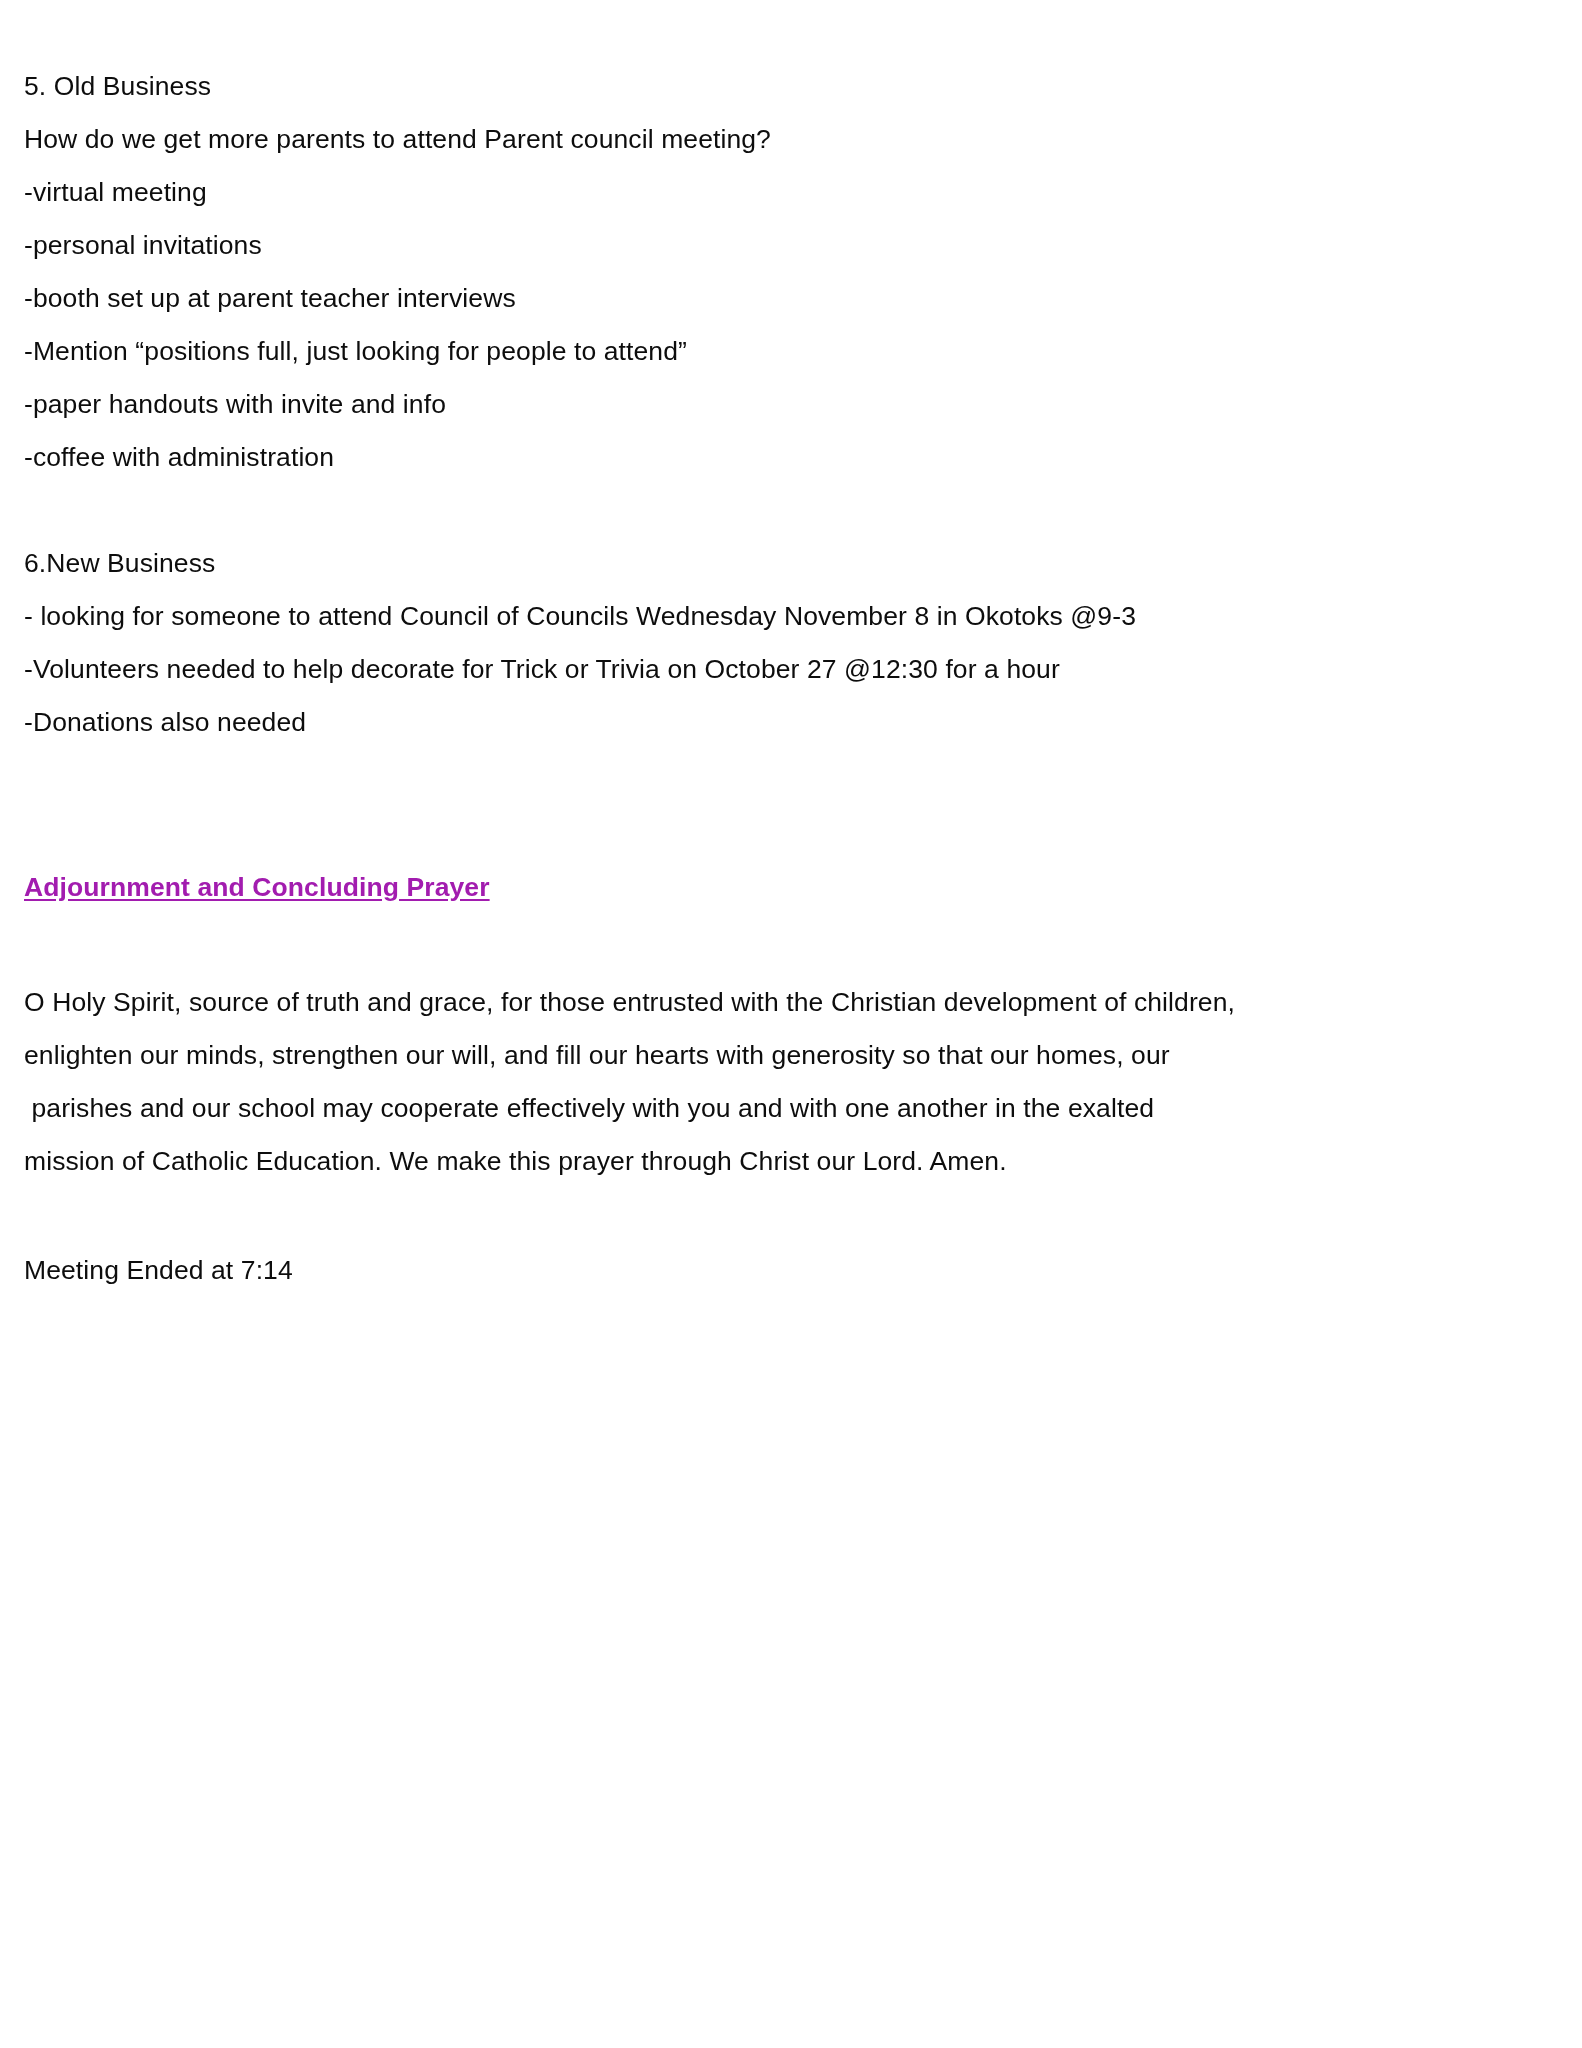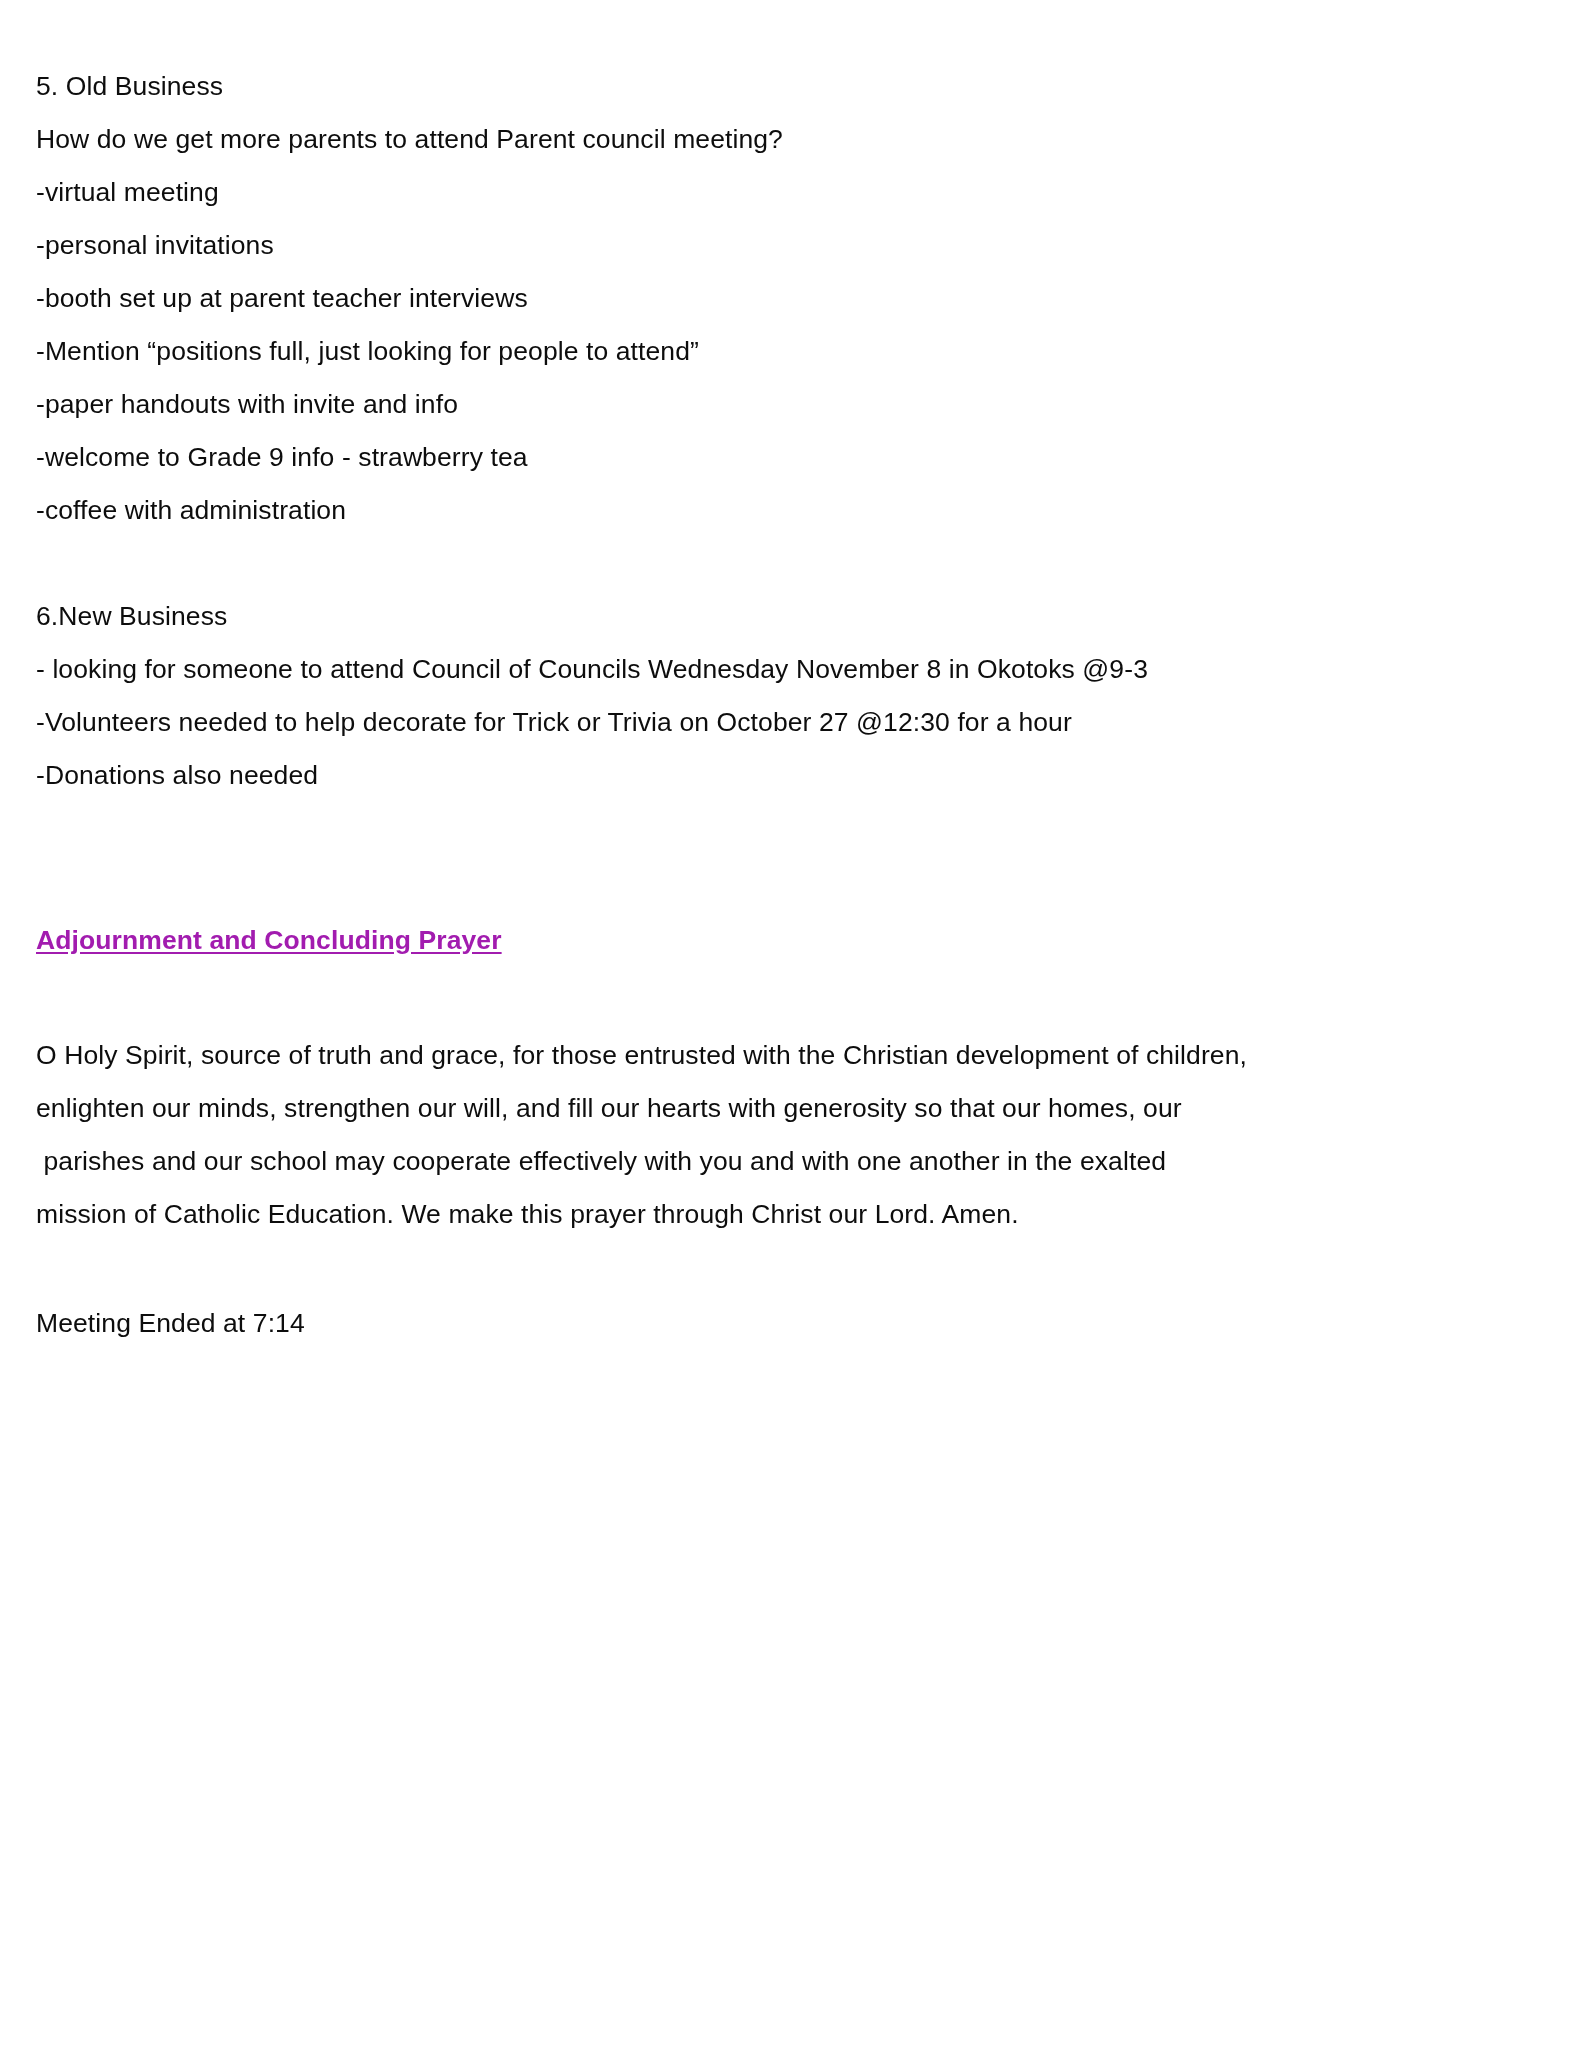--- a/index.html
+++ b/index.html
@@ -13,21 +13,21 @@
     font-family: "Liberation Sans", sans-serif;
     color: #000000;
     -webkit-font-smoothing: antialiased;
   }
   .page {
     position: relative;
     width: 1582px;
     height: 2048px;
     background: #ffffff;
     box-sizing: border-box;
-    padding: 60px 60px 0 36px;
+    padding: 60px 60px 0 24px;
   }
   .doc {
     width: 1420px;
   }
   .line {
     font-size: 26.5px;
     line-height: 53px;
     letter-spacing: 0.1px;
     white-space: pre-wrap;
     color: #0d0d0d;
@@ -58,21 +58,20 @@
   <div class="doc">
 
     <div class="section">
       <div class="line">5. Old Business</div>
       <div class="line">How do we get more parents to attend Parent council meeting?</div>
       <div class="line">-virtual meeting</div>
       <div class="line">-personal invitations</div>
       <div class="line">-booth set up at parent teacher interviews</div>
       <div class="line">-Mention “positions full, just looking for people to attend”</div>
       <div class="line">-paper handouts with invite and info</div>
-      <div class="line">-welcome to Grade 9 info - strawberry tea</div>
       <div class="line">-coffee with administration</div>
     </div>
 
     <div class="gap-sm"></div>
 
     <div class="section">
       <div class="line">6.New Business</div>
       <div class="line">- looking for someone to attend Council of Councils Wednesday November 8 in Okotoks @9-3</div>
       <div class="line">-Volunteers needed to help decorate for Trick or Trivia on October 27 @12:30 for a hour</div>
       <div class="line">-Donations also needed</div>

